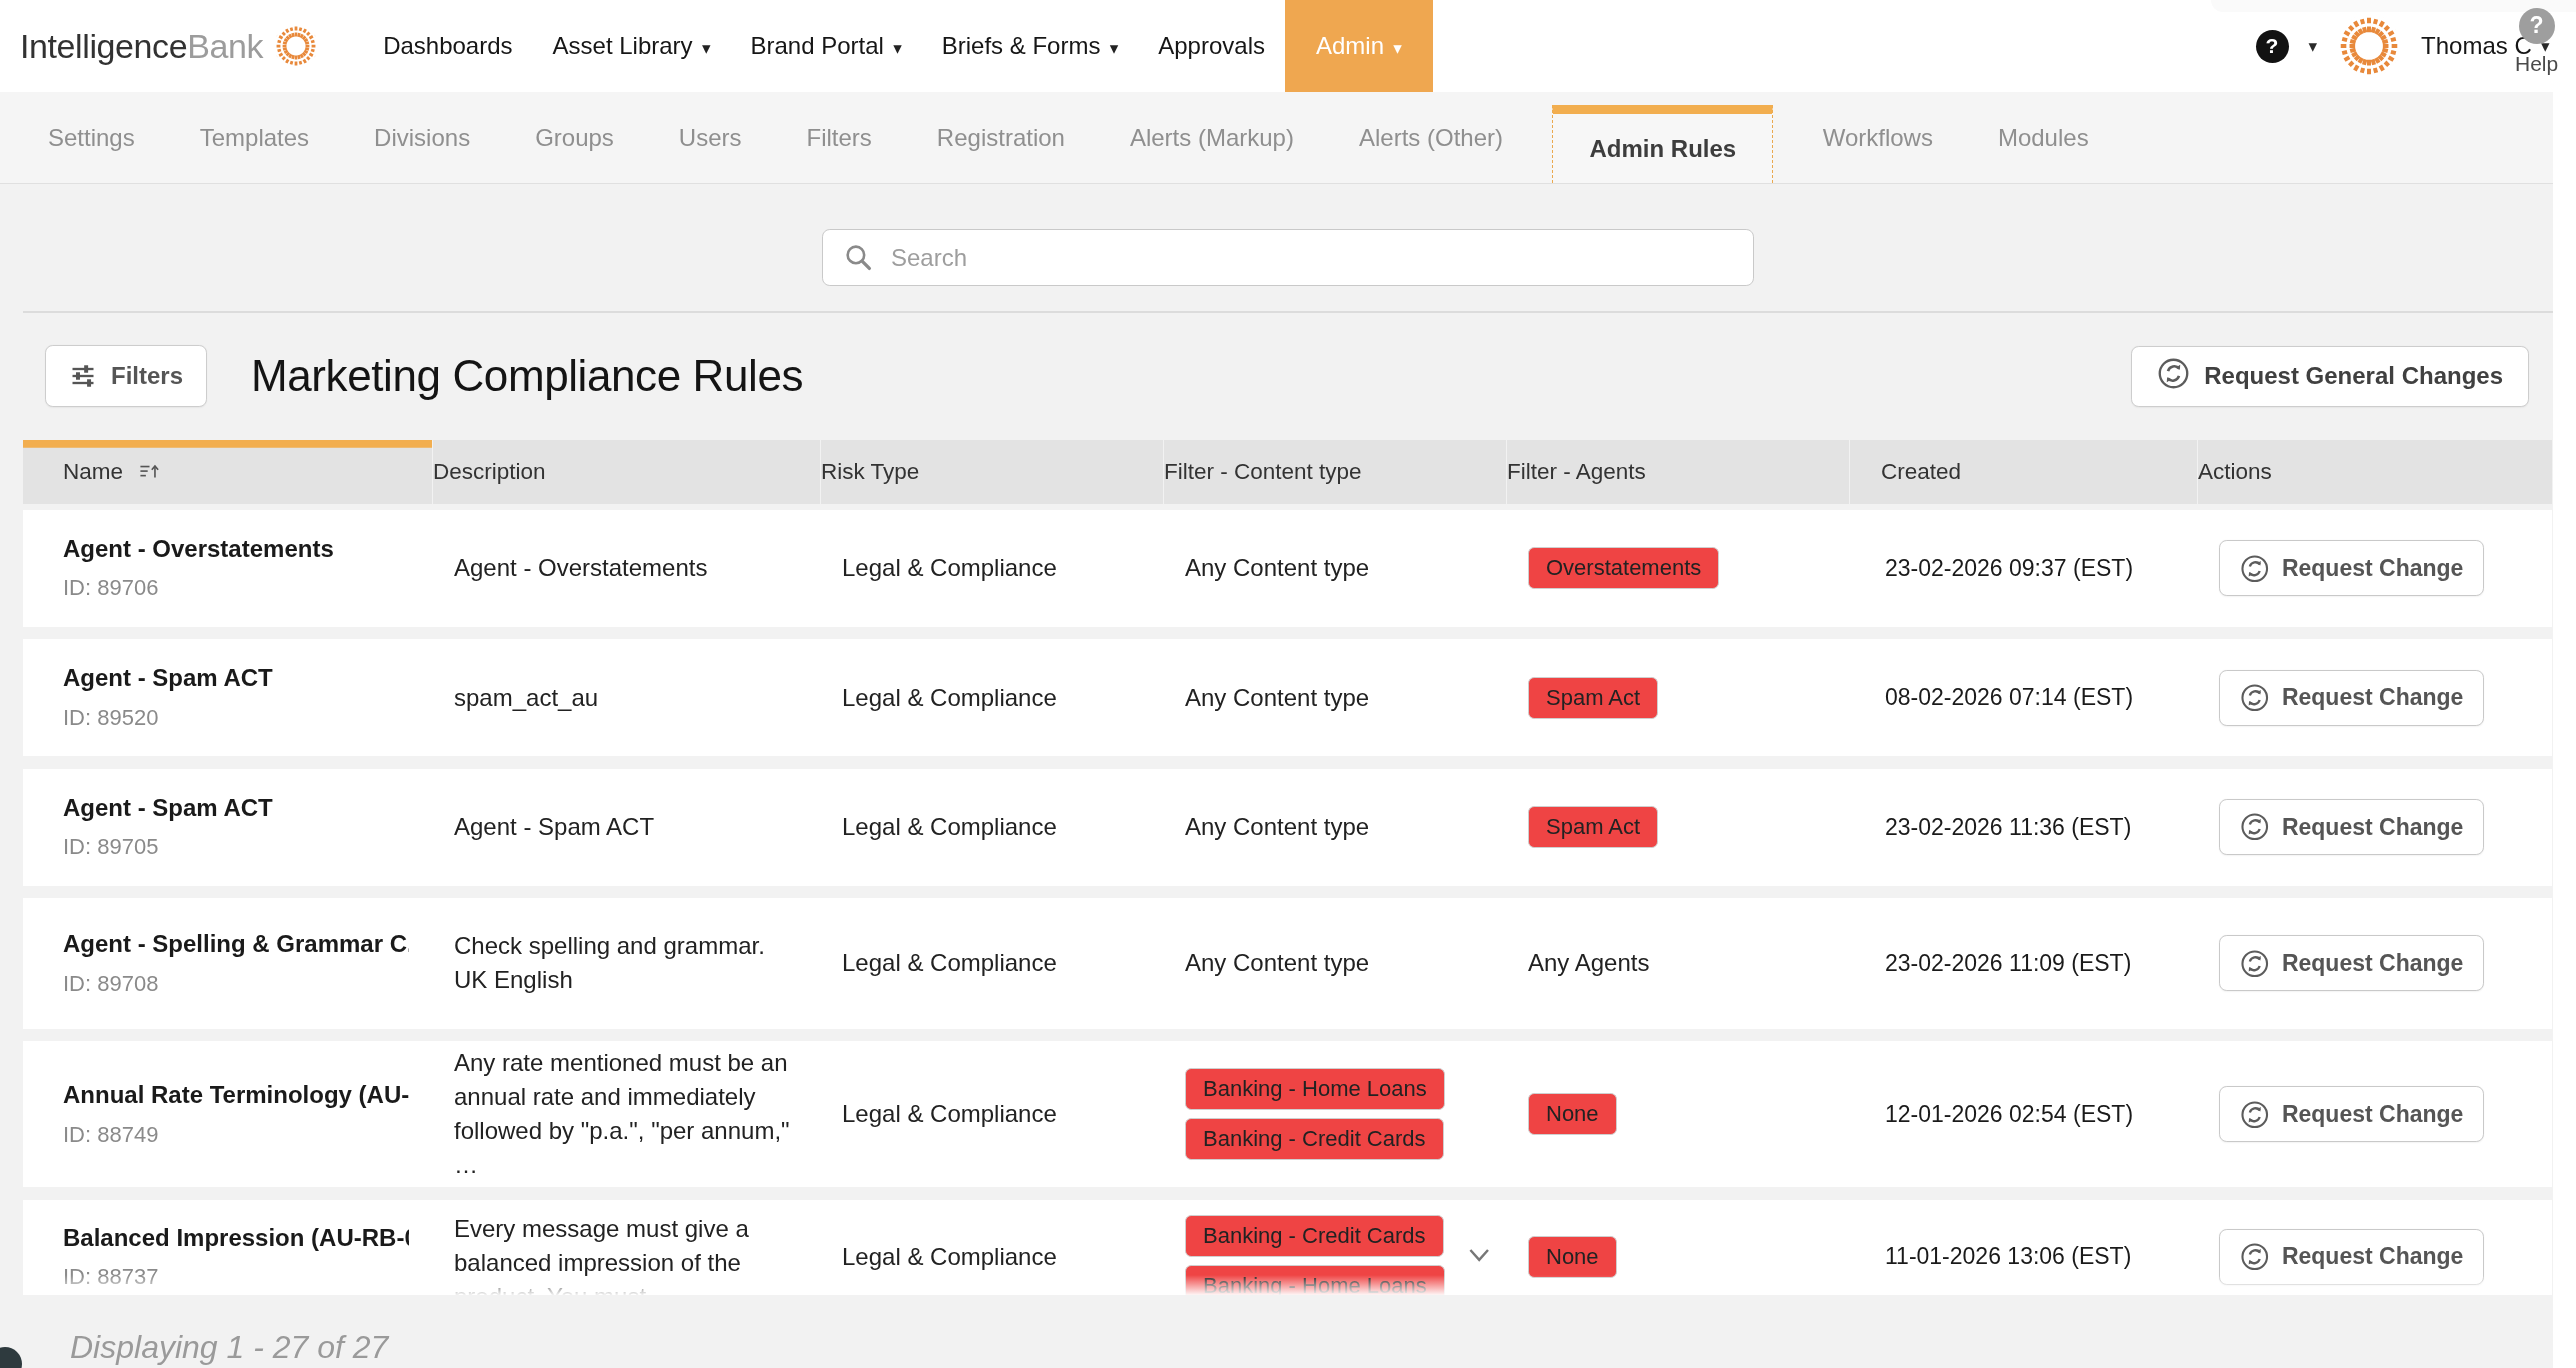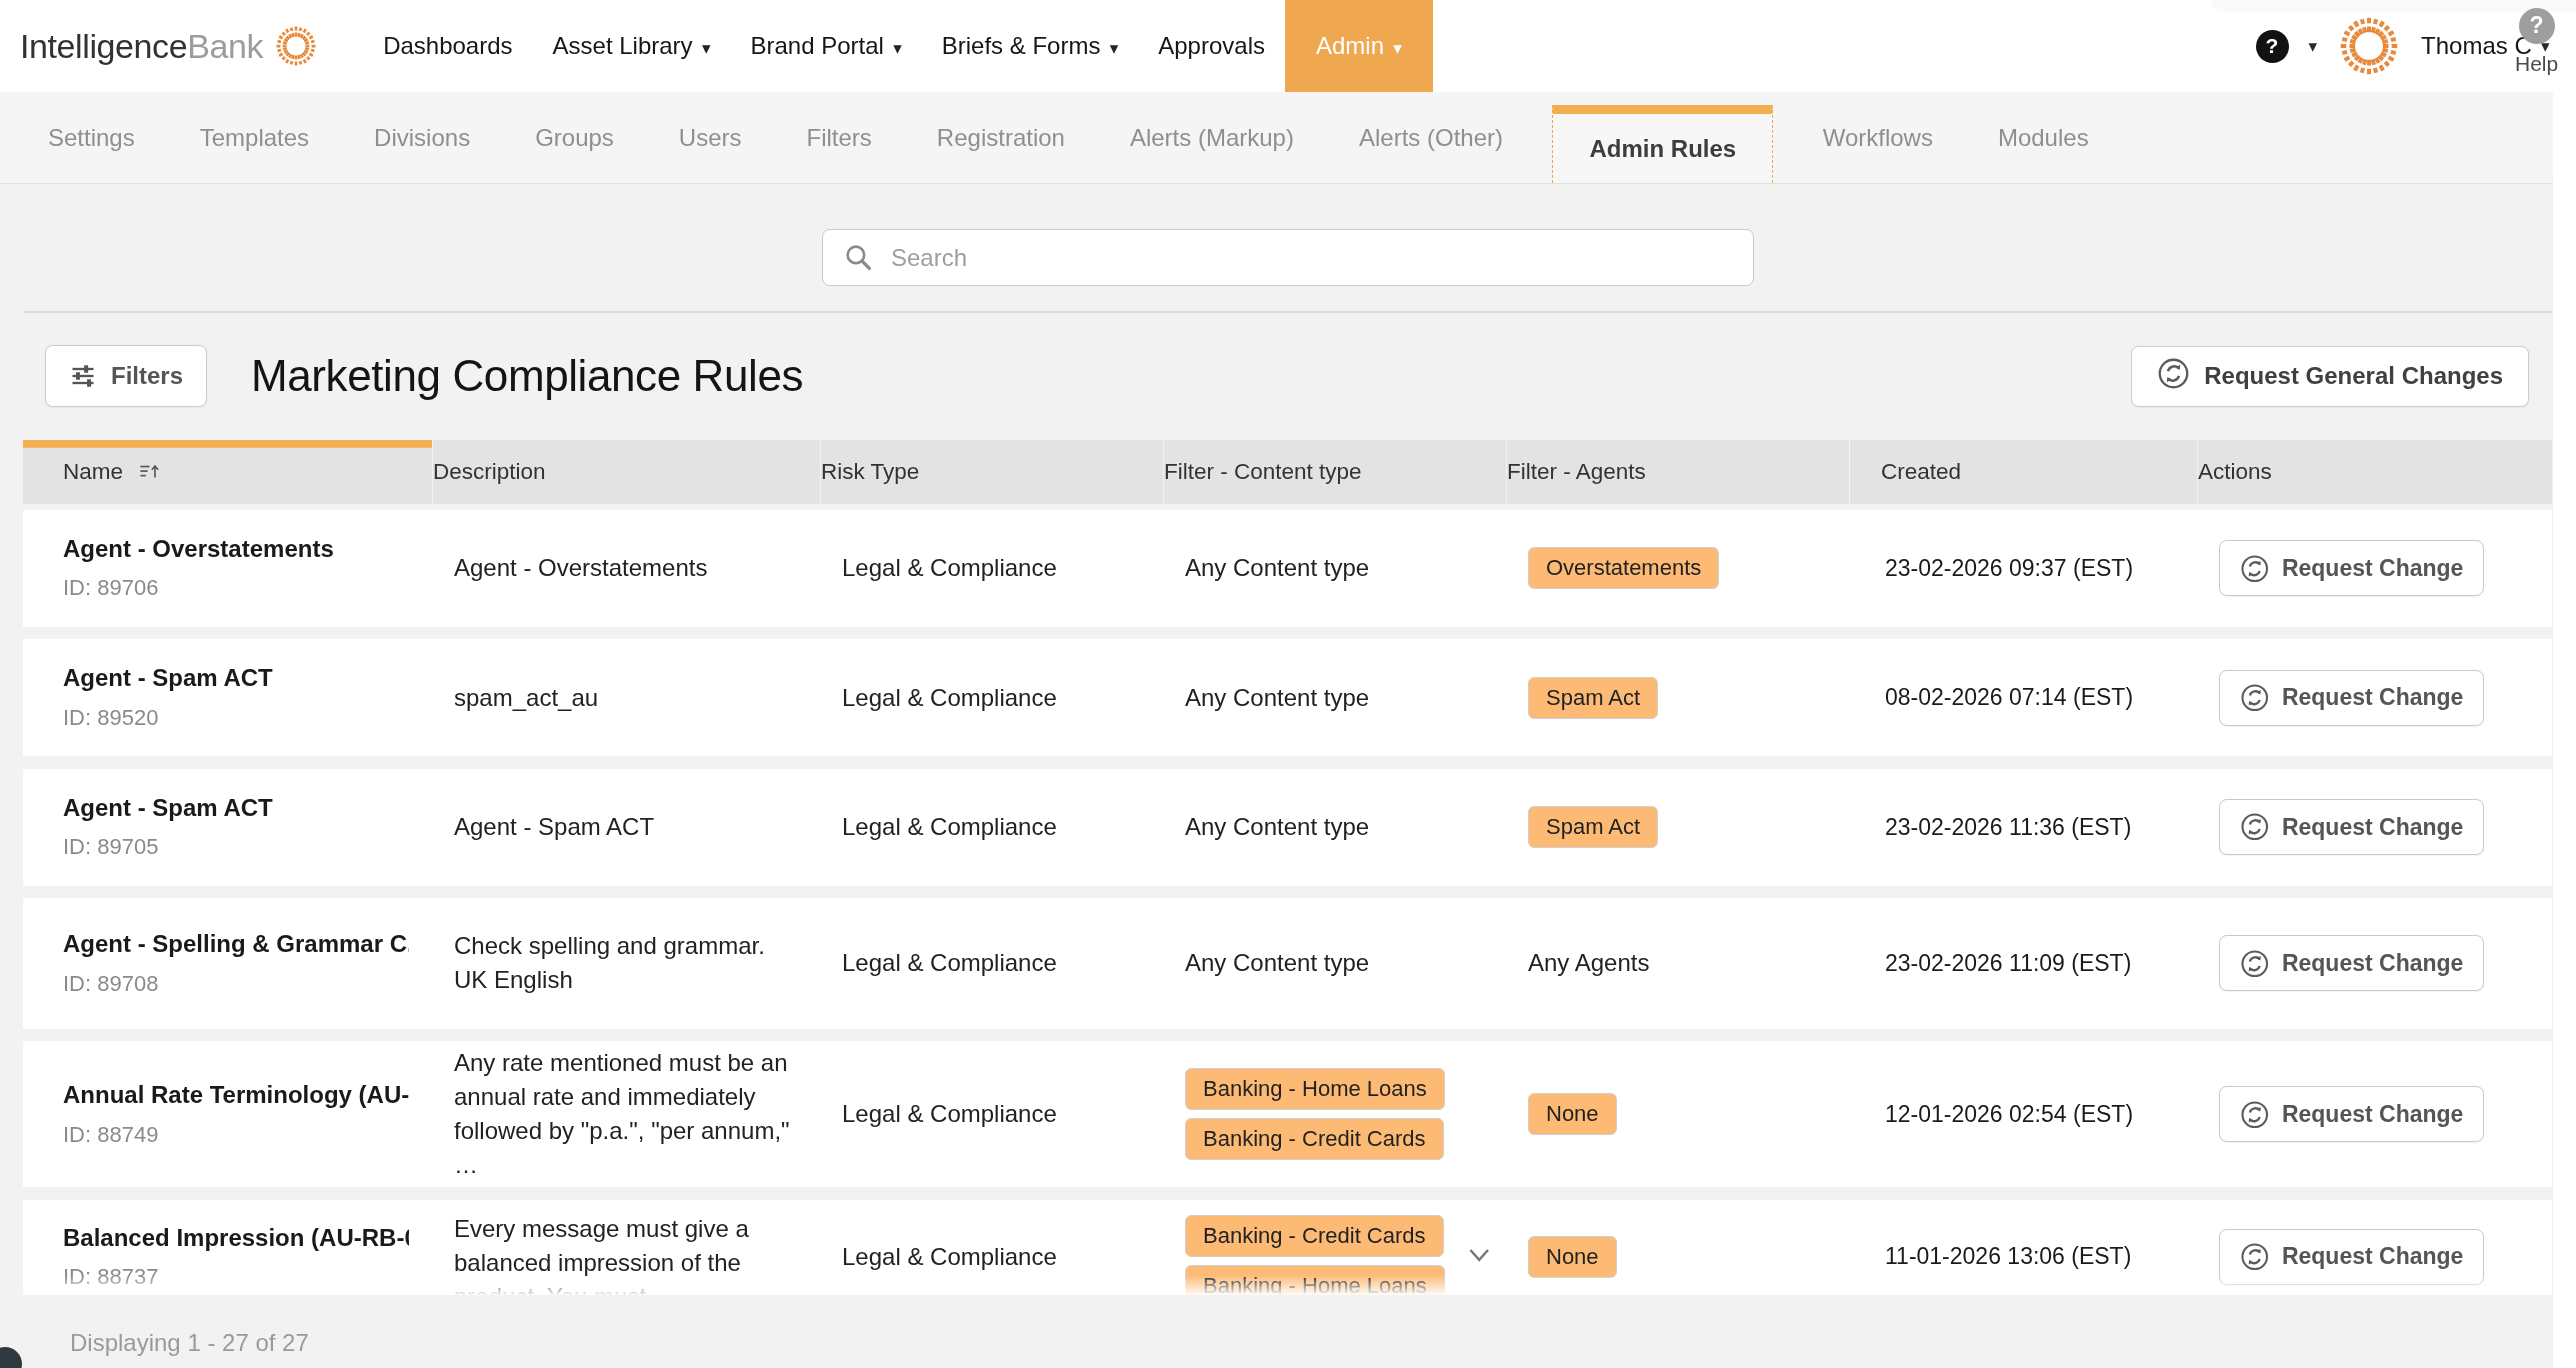--- a/index.html
+++ b/index.html
@@ -120,42 +120,42 @@
   }
   .cell-name { padding-left:40px; gap:12.4px; }
   .rule-name { font-size:24px; font-weight:700; color:#1a1a1a; white-space:nowrap; overflow:hidden; max-width:100%; }
   .rule-id { font-size:22px; color:#8a8a8a; }
   .desc-text { font-size:24px; color:#222; line-height:34px; }
   .risk-text, .plain-text { font-size:24px; color:#222; }
   .cell-created { padding-left:36px; }
   .created-text { font-size:23px; color:#1a1a1a; white-space:nowrap; }
   .chip {
     display:inline-flex; align-items:center; height:42px; padding:0 17px;
-    background:#fdba74; border:1.6px solid #cfcfcf; border-radius:6.2px;
+    background:#ef4444; border:1.6px solid #cfcfcf; border-radius:6.2px;
     font-size:22px; color:#222; white-space:nowrap;
   }
   .request-btn {
     display:inline-flex; align-items:center; gap:12.4px; height:56px; padding:0 20px;
     background:#ffffff; border:1.6px solid #c9c9c9; border-radius:7.8px;
     font-size:23px; font-weight:700; color:#555; cursor:pointer;
     box-shadow:0 0.8px 1.6px rgba(0,0,0,0.05); white-space:nowrap;
   }
   .cell-content { position:relative; }
   .expand-chevron { position:absolute; right:14px; top:50%; transform:translateY(-50%); cursor:pointer; }
 
   .row.clipped { height:95px; overflow:hidden; }
   .row.clipped .cell-desc { justify-content:flex-start; padding-top:12.4px; }
   .row.clipped .cell-content { justify-content:flex-start; padding-top:15.5px; }
   .row.clipped::after {
     content:""; position:absolute; left:0; right:0; bottom:0; height:20px;
     background:linear-gradient(rgba(255,255,255,0), rgba(255,255,255,0.95)); pointer-events:none;
   }
 
   .table-footer { padding:34px 0 0 47px; }
-  .displaying-text { font-size:24px; color:#9a9a9a; }
+  .displaying-text { font-size:32px; color:#9a9a9a;font-style:italic; }
 
   .right-gutter { position:absolute; top:92px; right:0; bottom:0; width:23px; background:#ffffff; z-index:7; }
   .corner-artifact {
     position:absolute; left:-12.4px; bottom:-12.4px; width:34px; height:34px;
     background:#2e3a3e; border-radius:50%; z-index:8;
   }
 </style>
 </head>
 <body>
 

